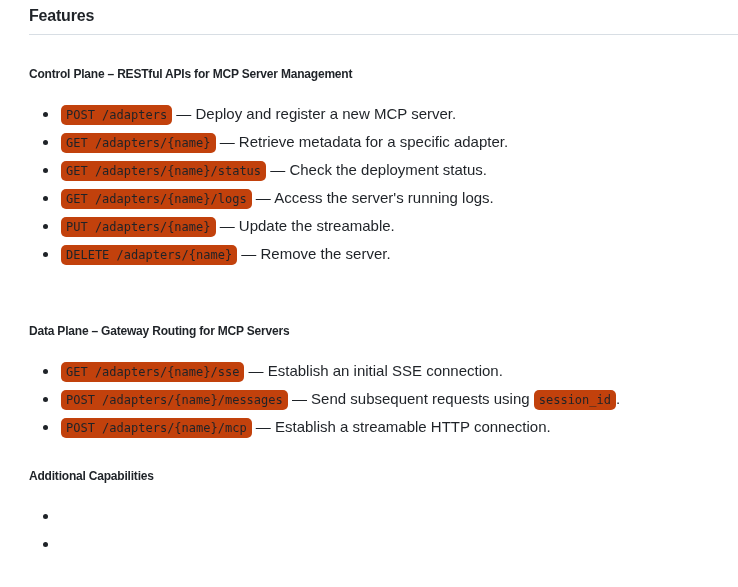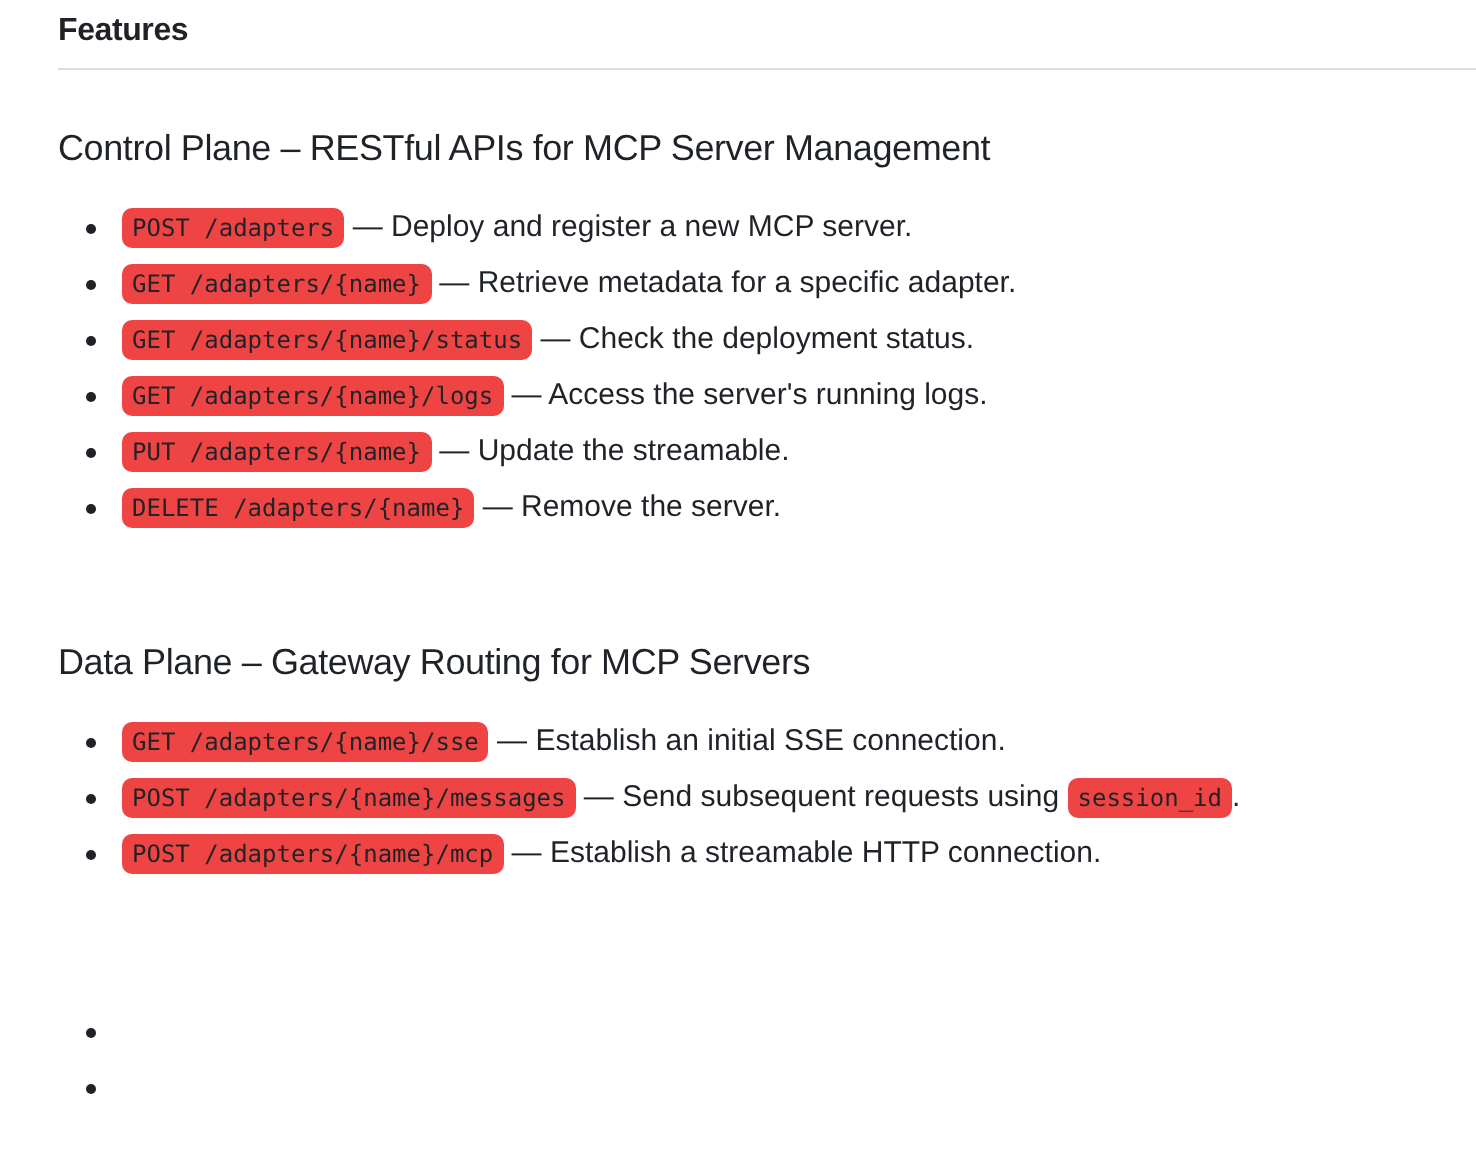--- a/index.html
+++ b/index.html
@@ -26,22 +26,22 @@
       padding-top: 2px;
       font-size: 16px;
       font-weight: 600;
       line-height: 28px;
       height: 32px;
       border-bottom: 1px solid #d8dee4;
       letter-spacing: -0.2px;
     }
     h3.section-title {
       margin: 0;
-      font-size: 18px;
-      font-weight: 400;
+      font-size: 12px;
+      font-weight: 700;
       line-height: 24px;
       letter-spacing: -0.2px;
     }
     ul.items {
       list-style: none;
       margin: 0;
       padding: 0;
     }
     ul.items li {
       position: relative;
@@ -56,21 +56,21 @@
       left: 14px;
       top: 12px;
       width: 5px;
       height: 5px;
       border-radius: 50%;
       background: #1f2328;
     }
     code.inline {
       font-family: "DejaVu Sans Mono", "Liberation Mono", monospace;
       font-size: 12px;
-      background: #ef4444;
+      background: #c2410c;
       border-radius: 5px;
       padding: 3px 5px;
       color: #1f2328;
     }
     .sec1 { position: absolute; top: 62px; }
     .list1 { position: absolute; top: 100px; }
     .sec2 { position: absolute; top: 319px; }
     .list2 { position: absolute; top: 357px; }
     .sec3 { position: absolute; top: 464px; }
     .list3 { position: absolute; top: 502px; }
@@ -92,18 +92,19 @@
     <li><span class="bullet"></span><code class="inline">DELETE /adapters/{name}</code><span> — Remove the server.</span></li>
   </ul>
 
   <h3 class="section-title sec2">Data Plane – Gateway Routing for MCP Servers</h3>
   <ul class="items list2">
     <li><span class="bullet"></span><code class="inline">GET /adapters/{name}/sse</code><span> — Establish an initial SSE connection.</span></li>
     <li><span class="bullet"></span><code class="inline">POST /adapters/{name}/messages</code><span> — Send subsequent requests using </span><code class="inline">session_id</code><span>.</span></li>
     <li><span class="bullet"></span><code class="inline">POST /adapters/{name}/mcp</code><span> — Establish a streamable HTTP connection.</span></li>
   </ul>
 
+  <h3 class="section-title sec3">Additional Capabilities</h3>
   <ul class="items list3">
     <li><span class="bullet"></span></li>
     <li><span class="bullet"></span></li>
   </ul>
 
 </div>
 
 </body></html>

